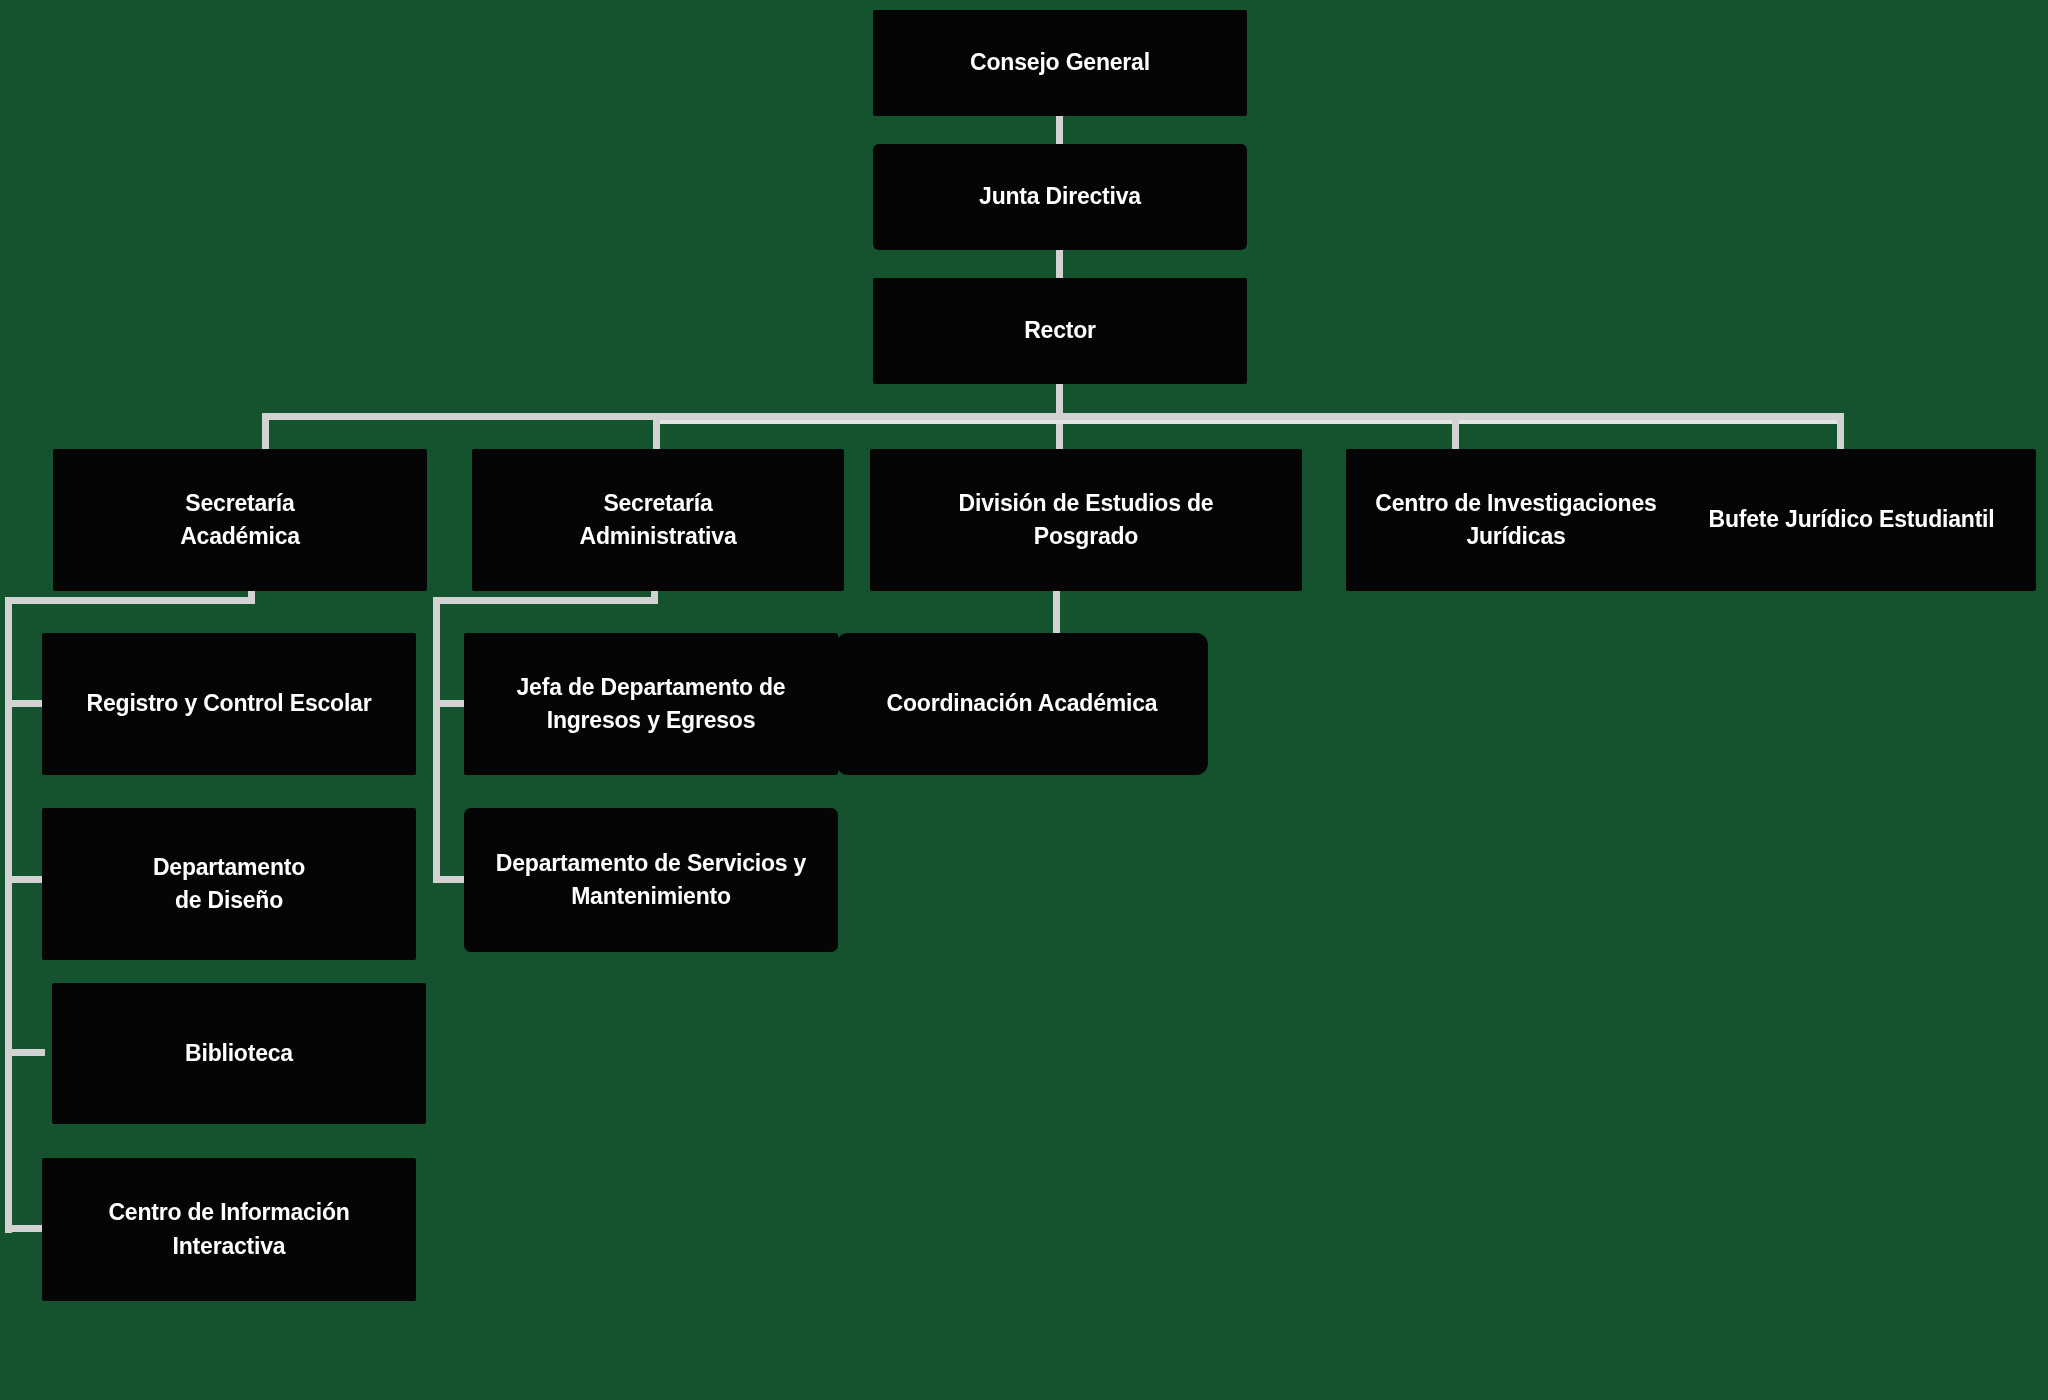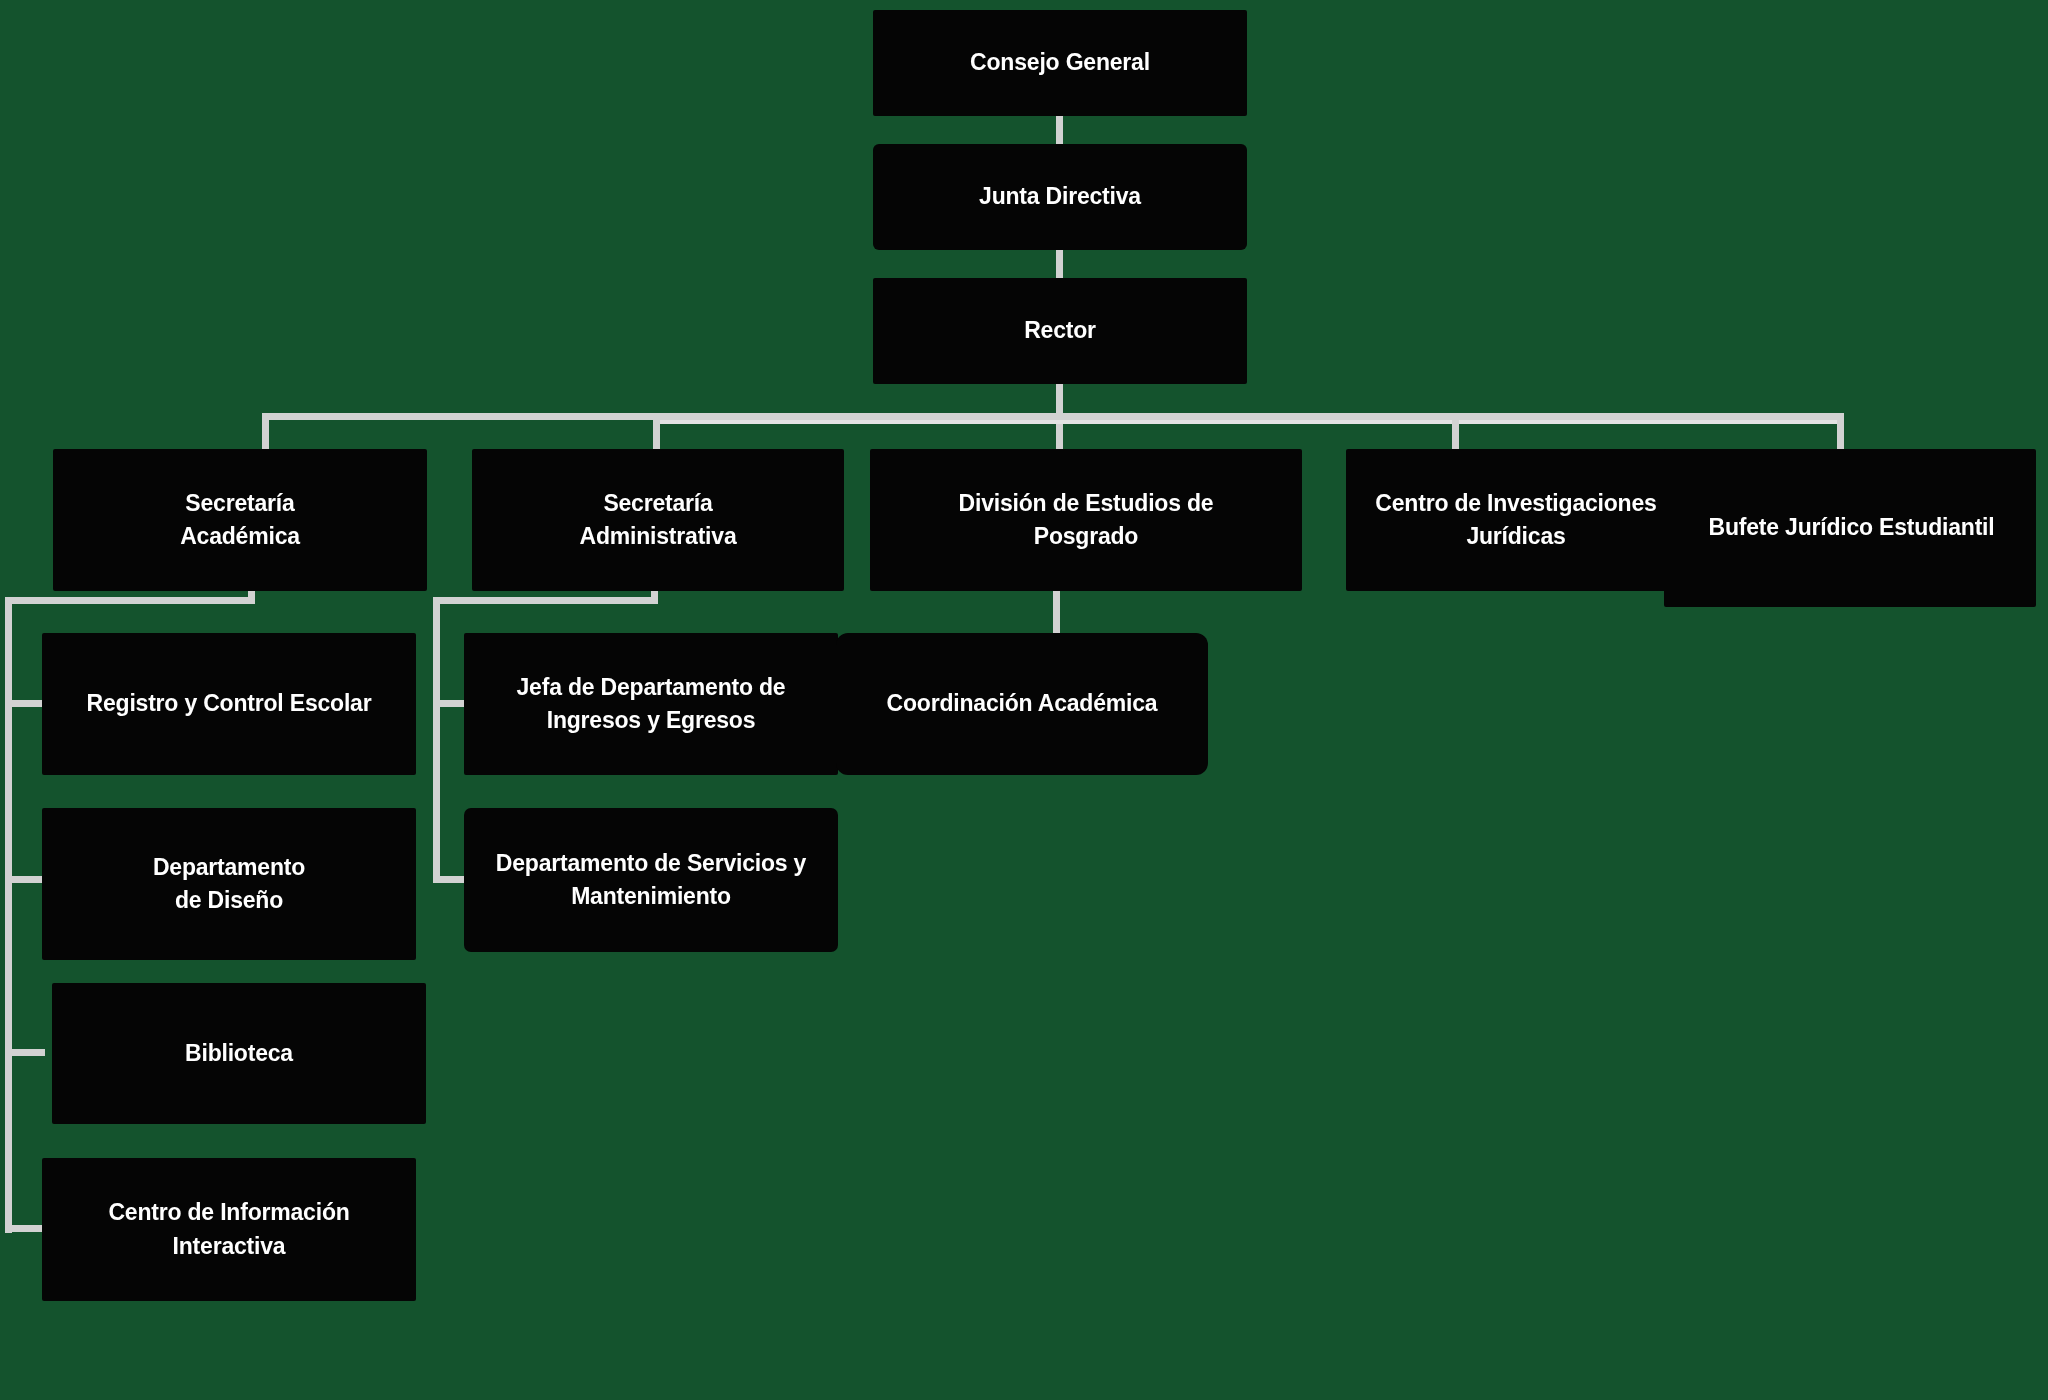--- a/index.html
+++ b/index.html
@@ -37,21 +37,21 @@
     z-index: 2;
   }
   
   .n-consejo      { left: 873px;  top: 10px;   width: 374px; height: 106px; }
   .n-junta        { left: 873px;  top: 144px;  width: 374px; height: 106px; border-radius: 6px; }
   .n-rector       { left: 873px;  top: 278px;  width: 374px; height: 106px; }
   .n-secacad      { left: 53px;   top: 449px;  width: 374px; height: 142px; }
   .n-secadmin     { left: 472px;  top: 449px;  width: 372px; height: 142px; }
   .n-division     { left: 870px;  top: 449px;  width: 432px; height: 142px; }
   .n-centroinv    { left: 1346px; top: 449px;  width: 340px; height: 142px; }
-  .n-bufete       { left: 1664px; top: 449px;  width: 372px; height: 158px; padding-left: 7px; }
+  .n-bufete       { left: 1664px; top: 449px;  width: 372px; height: 142px; padding-left: 7px; }
   .n-registro     { left: 42px;   top: 633px;  width: 374px; height: 142px; }
   .n-diseno       { left: 42px;   top: 808px;  width: 374px; height: 152px; }
   .n-biblioteca   { left: 52px;   top: 983px;  width: 374px; height: 141px; }
   .n-centroinfo   { left: 42px;   top: 1158px; width: 374px; height: 143px; }
   .n-jefa         { left: 464px;  top: 633px;  width: 374px; height: 142px; }
   .n-servicios    { left: 464px;  top: 808px;  width: 374px; height: 144px; border-radius: 7px; }
   .n-coordinacion { left: 836px;  top: 633px;  width: 372px; height: 142px; border-radius: 12px; }
   
   .l-v1        { left: 1056px; top: 108px; width: 7px;    height: 40px; }
   .l-v2        { left: 1056px; top: 243px; width: 7px;    height: 40px; }

